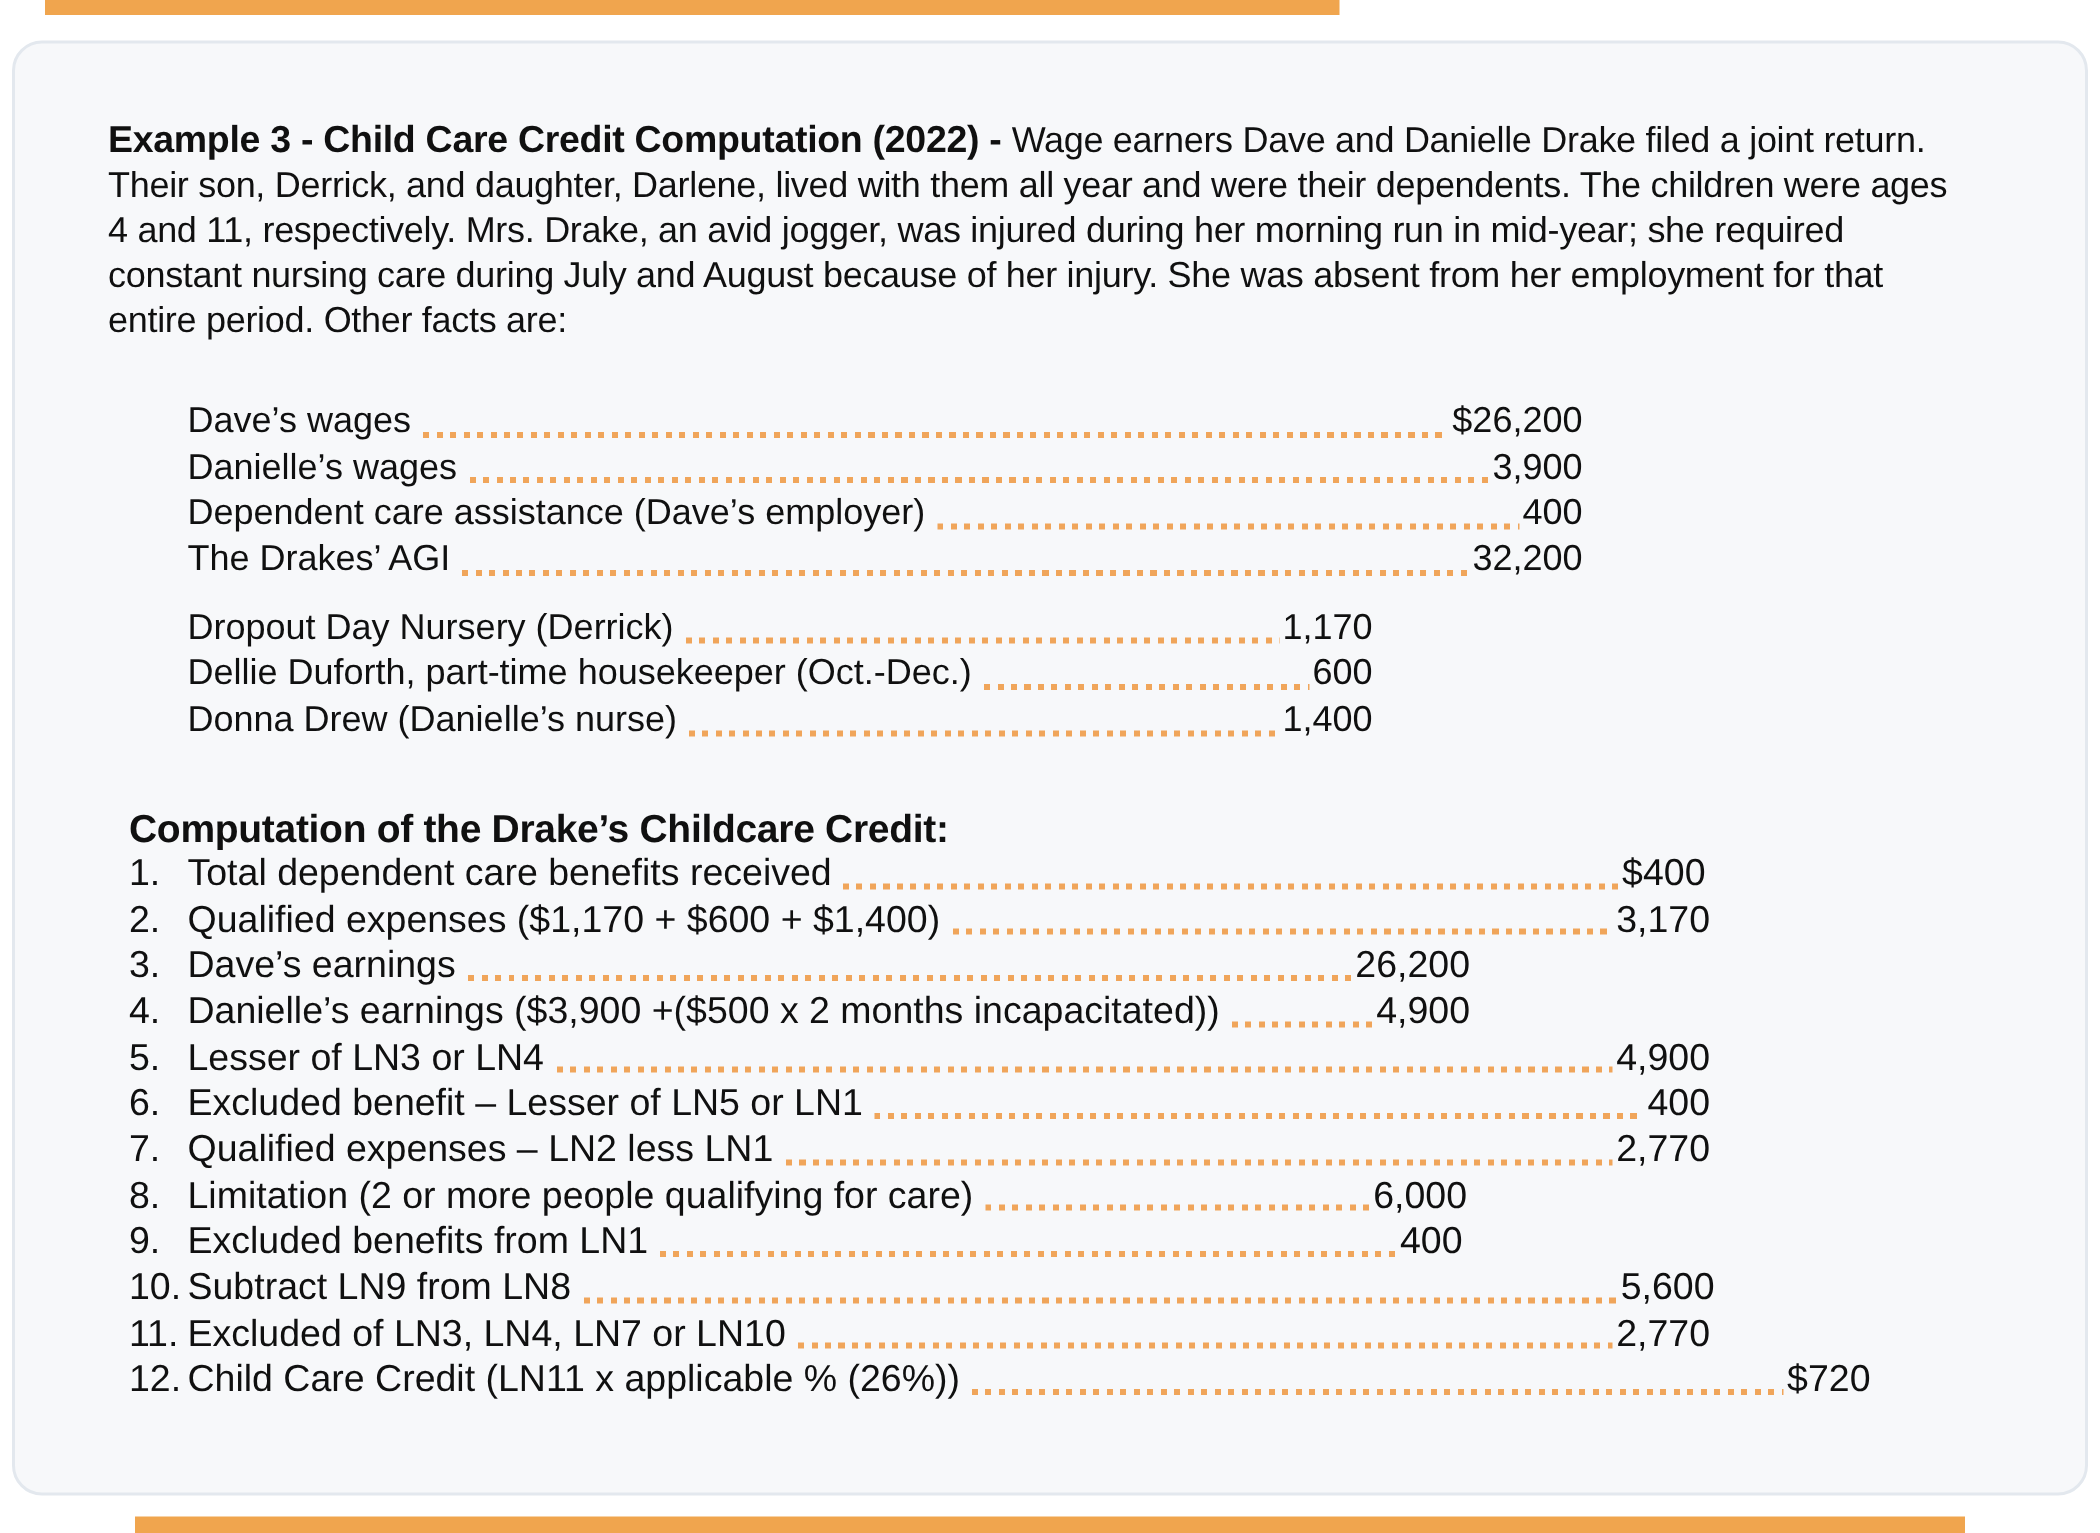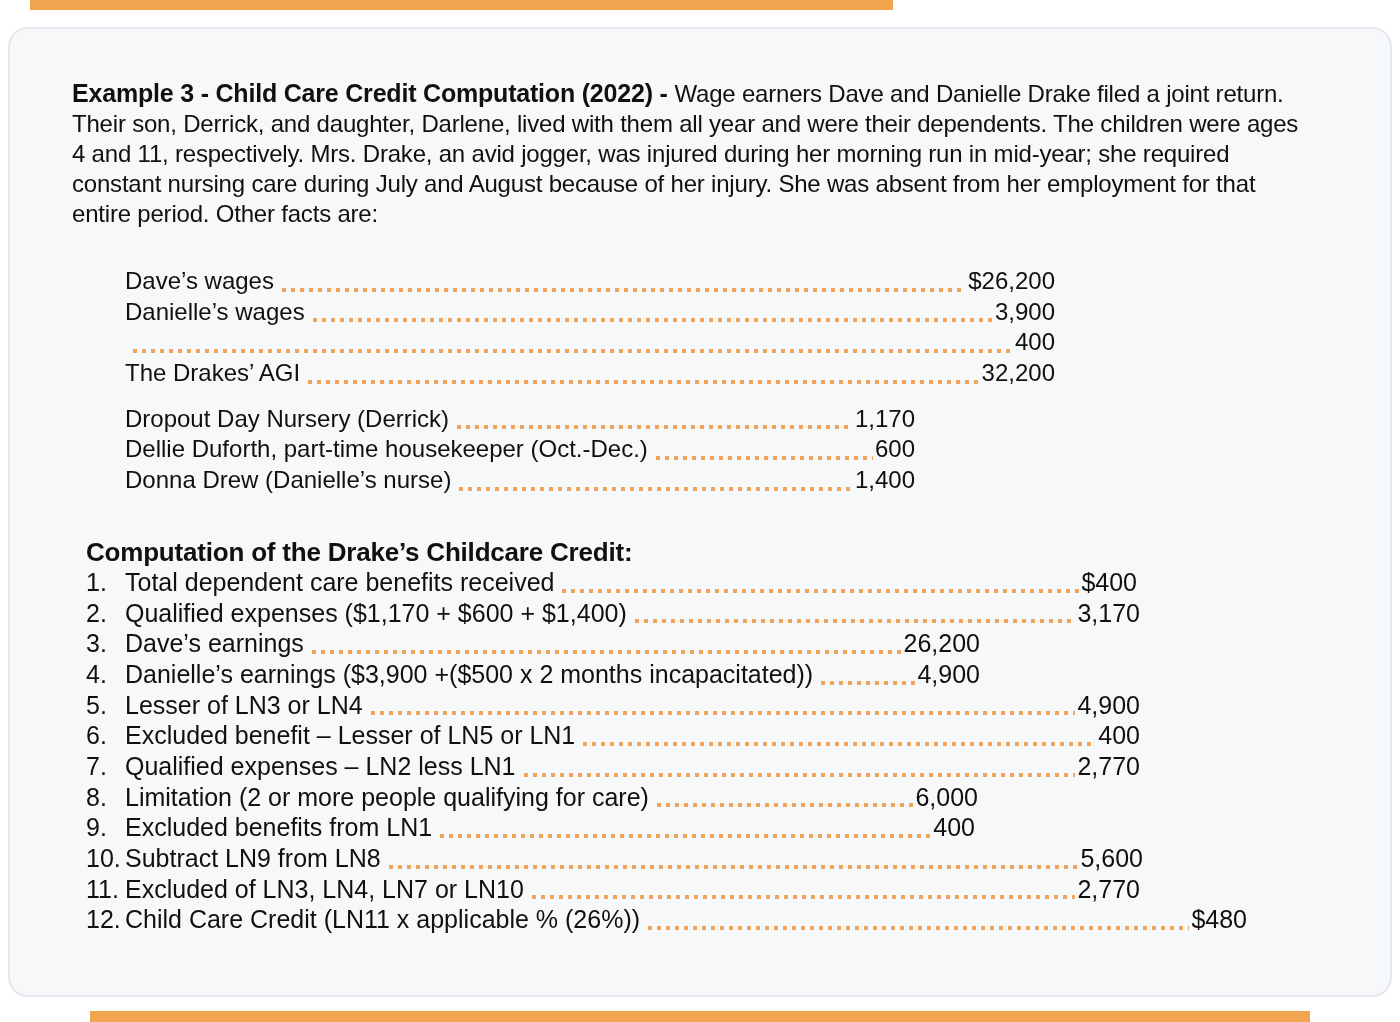--- a/index.html
+++ b/index.html
@@ -54,20 +54,21 @@
         <span class="amt">$26,200</span>
       </div>
 
       <div class="lrow fact-row">
         <span class="lbl">Danielle’s wages</span>
         <span class="leader"></span>
         <span class="amt">3,900</span>
       </div>
 
       <div class="lrow fact-row">
+        <span class="lbl">Dependent care assistance (Dave’s employer)</span>
         <span class="leader"></span>
         <span class="amt">400</span>
       </div>
 
       <div class="lrow fact-row">
         <span class="lbl">The Drakes’ AGI</span>
         <span class="leader"></span>
         <span class="amt">32,200</span>
       </div>
 
@@ -174,18 +175,18 @@
         <span class="num">11.</span>
         <span class="lbl">Excluded of LN3, LN4, LN7 or LN10</span>
         <span class="leader"></span>
         <span class="amt">2,770</span>
       </div>
 
       <div class="lrow comp-row" style="width: 1161px;">
         <span class="num">12.</span>
         <span class="lbl">Child Care Credit (LN11 x applicable % (26%))</span>
         <span class="leader"></span>
-        <span class="amt">$480</span>
+        <span class="amt">$720</span>
       </div>
 
   </div>
 
 </div>
 
 </body></html>

